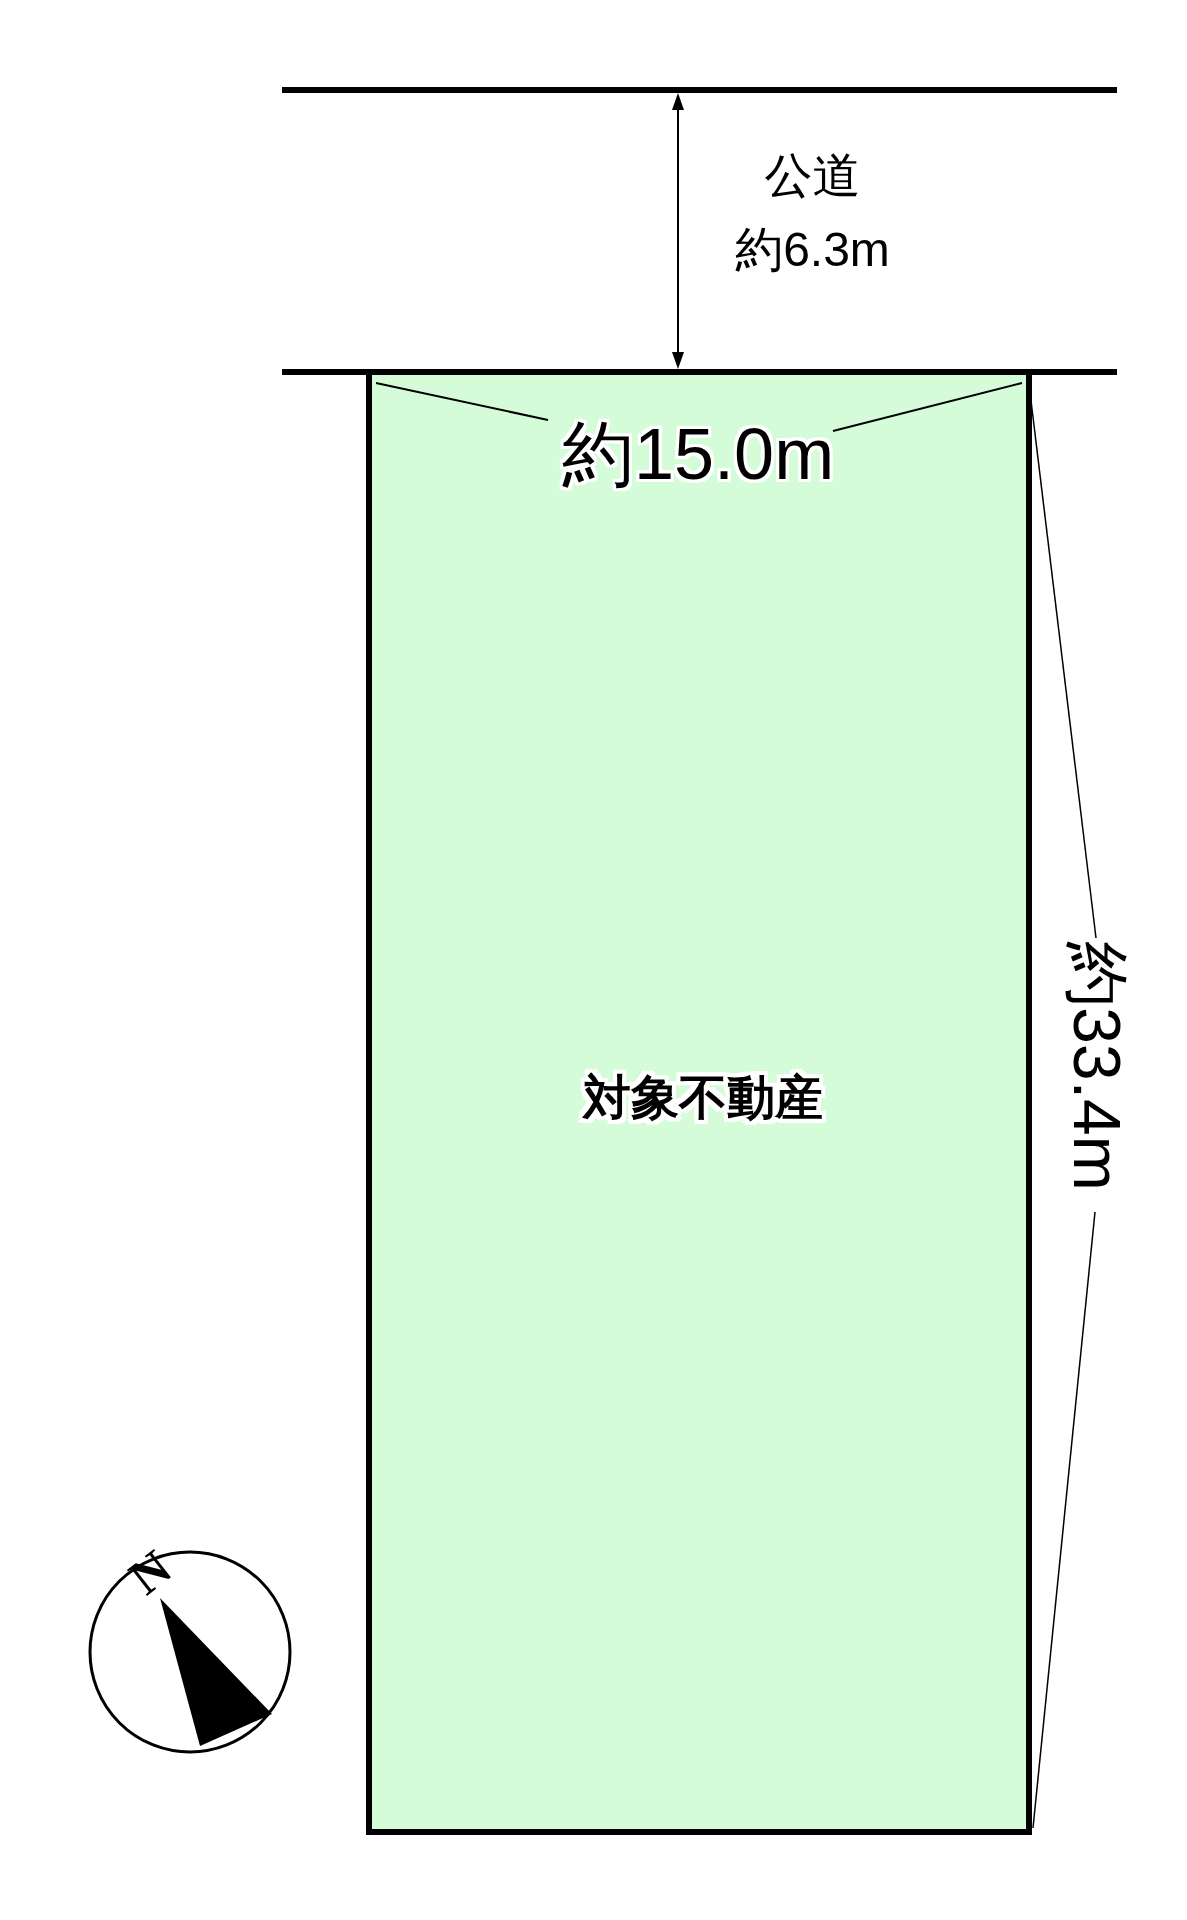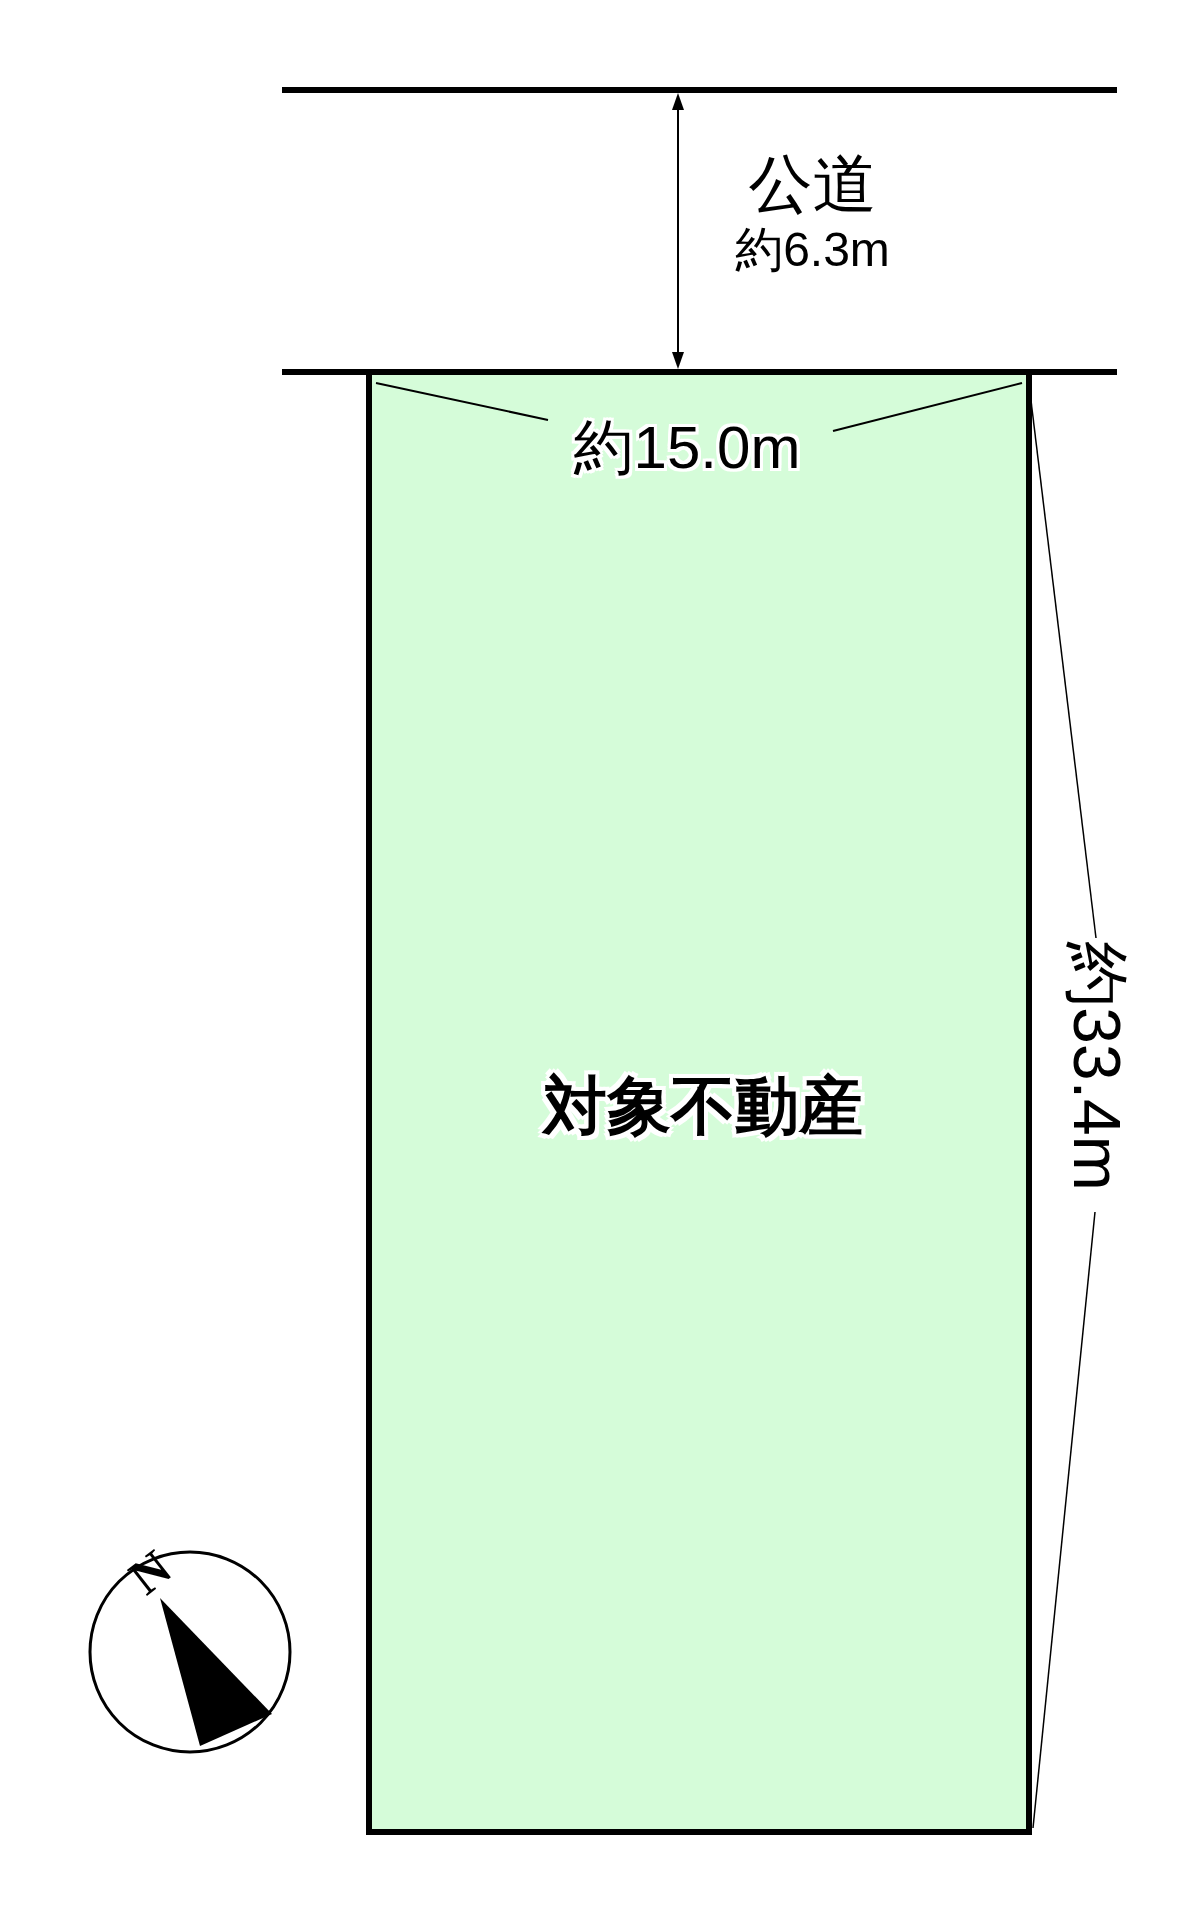--- a/index.html
+++ b/index.html
@@ -12,29 +12,29 @@
     color:#000;
   }
   svg.layer{position:absolute;left:0;top:0;}
   .label{
     position:absolute;
     text-align:center;
     white-space:nowrap;
     line-height:1.08;
     color:#000;
   }
-  .road-name{left:700px;top:150px;width:225px;font-size:64px;}
+  .road-name{left:700px;top:150px;width:225px;font-size:48px;}
   .road-width{left:690px;top:224px;width:245px;font-size:48px;}
   .frontage{
-    left:562px;top:416px;width:250px;font-size:60px;
+    left:562px;top:416px;width:250px;font-size:72px;
     text-shadow:-3px -3px 0 #fff,3px -3px 0 #fff,-3px 3px 0 #fff,3px 3px 0 #fff,
                 -3px 0 0 #fff,3px 0 0 #fff,0 -3px 0 #fff,0 3px 0 #fff;
   }
   .property{
-    left:503px;top:1072px;width:400px;font-size:64px;font-weight:600;
+    left:503px;top:1072px;width:400px;font-size:48px;font-weight:600;
     text-shadow:-4px -4px 0 #fff,4px -4px 0 #fff,-4px 4px 0 #fff,4px 4px 0 #fff,
                 -4px 0 0 #fff,4px 0 0 #fff,0 -4px 0 #fff,0 4px 0 #fff;
   }
   .depth{
     left:957px;top:1031px;width:280px;height:70px;font-size:66px;
     transform:rotate(90deg);transform-origin:center center;
   }
   .north{
     left:105px;top:1545px;width:90px;
     font-family:"Liberation Serif","DejaVu Serif",serif;

